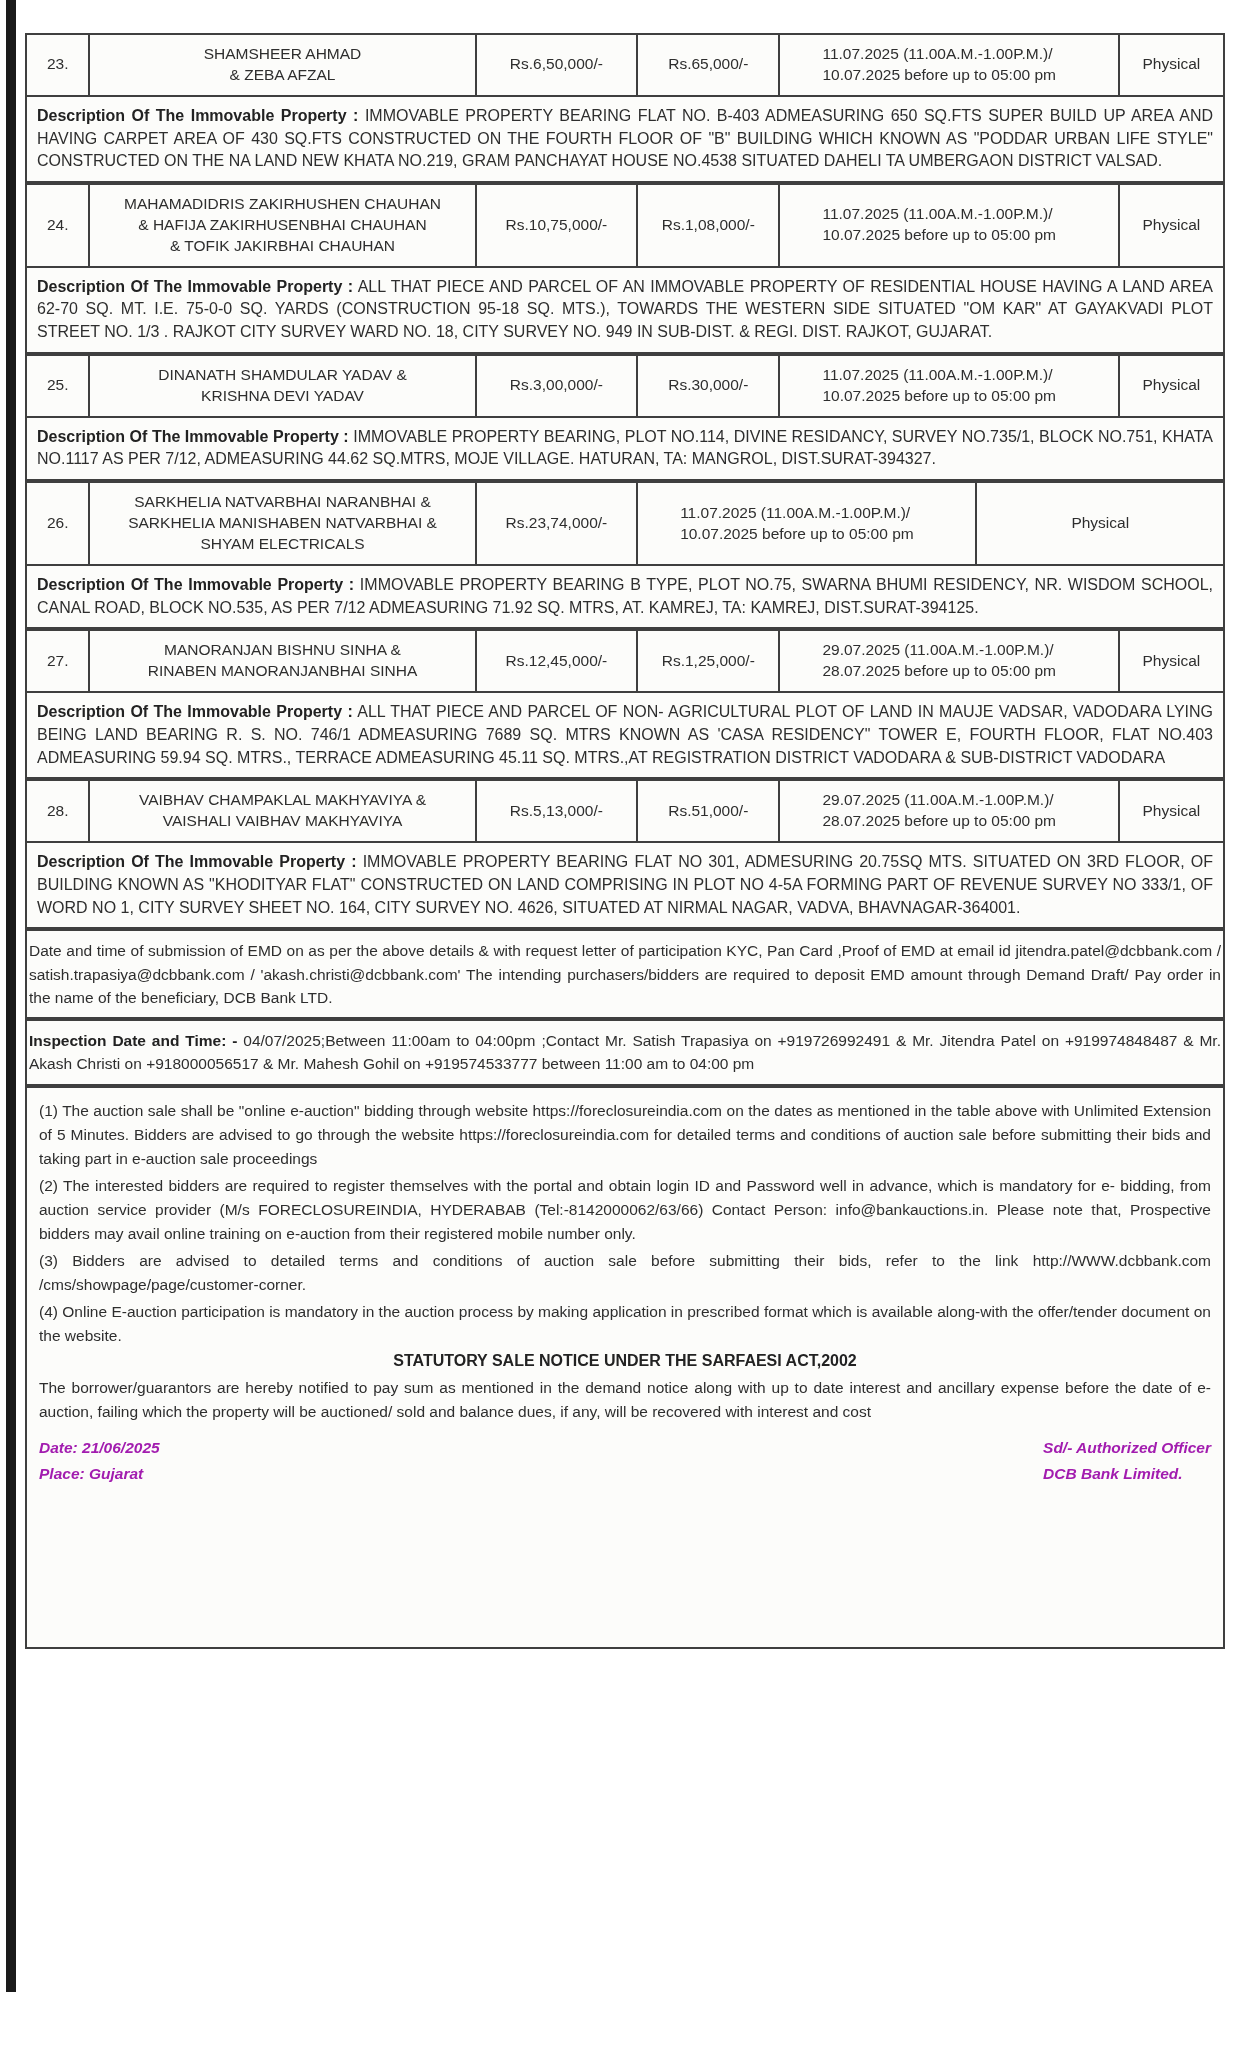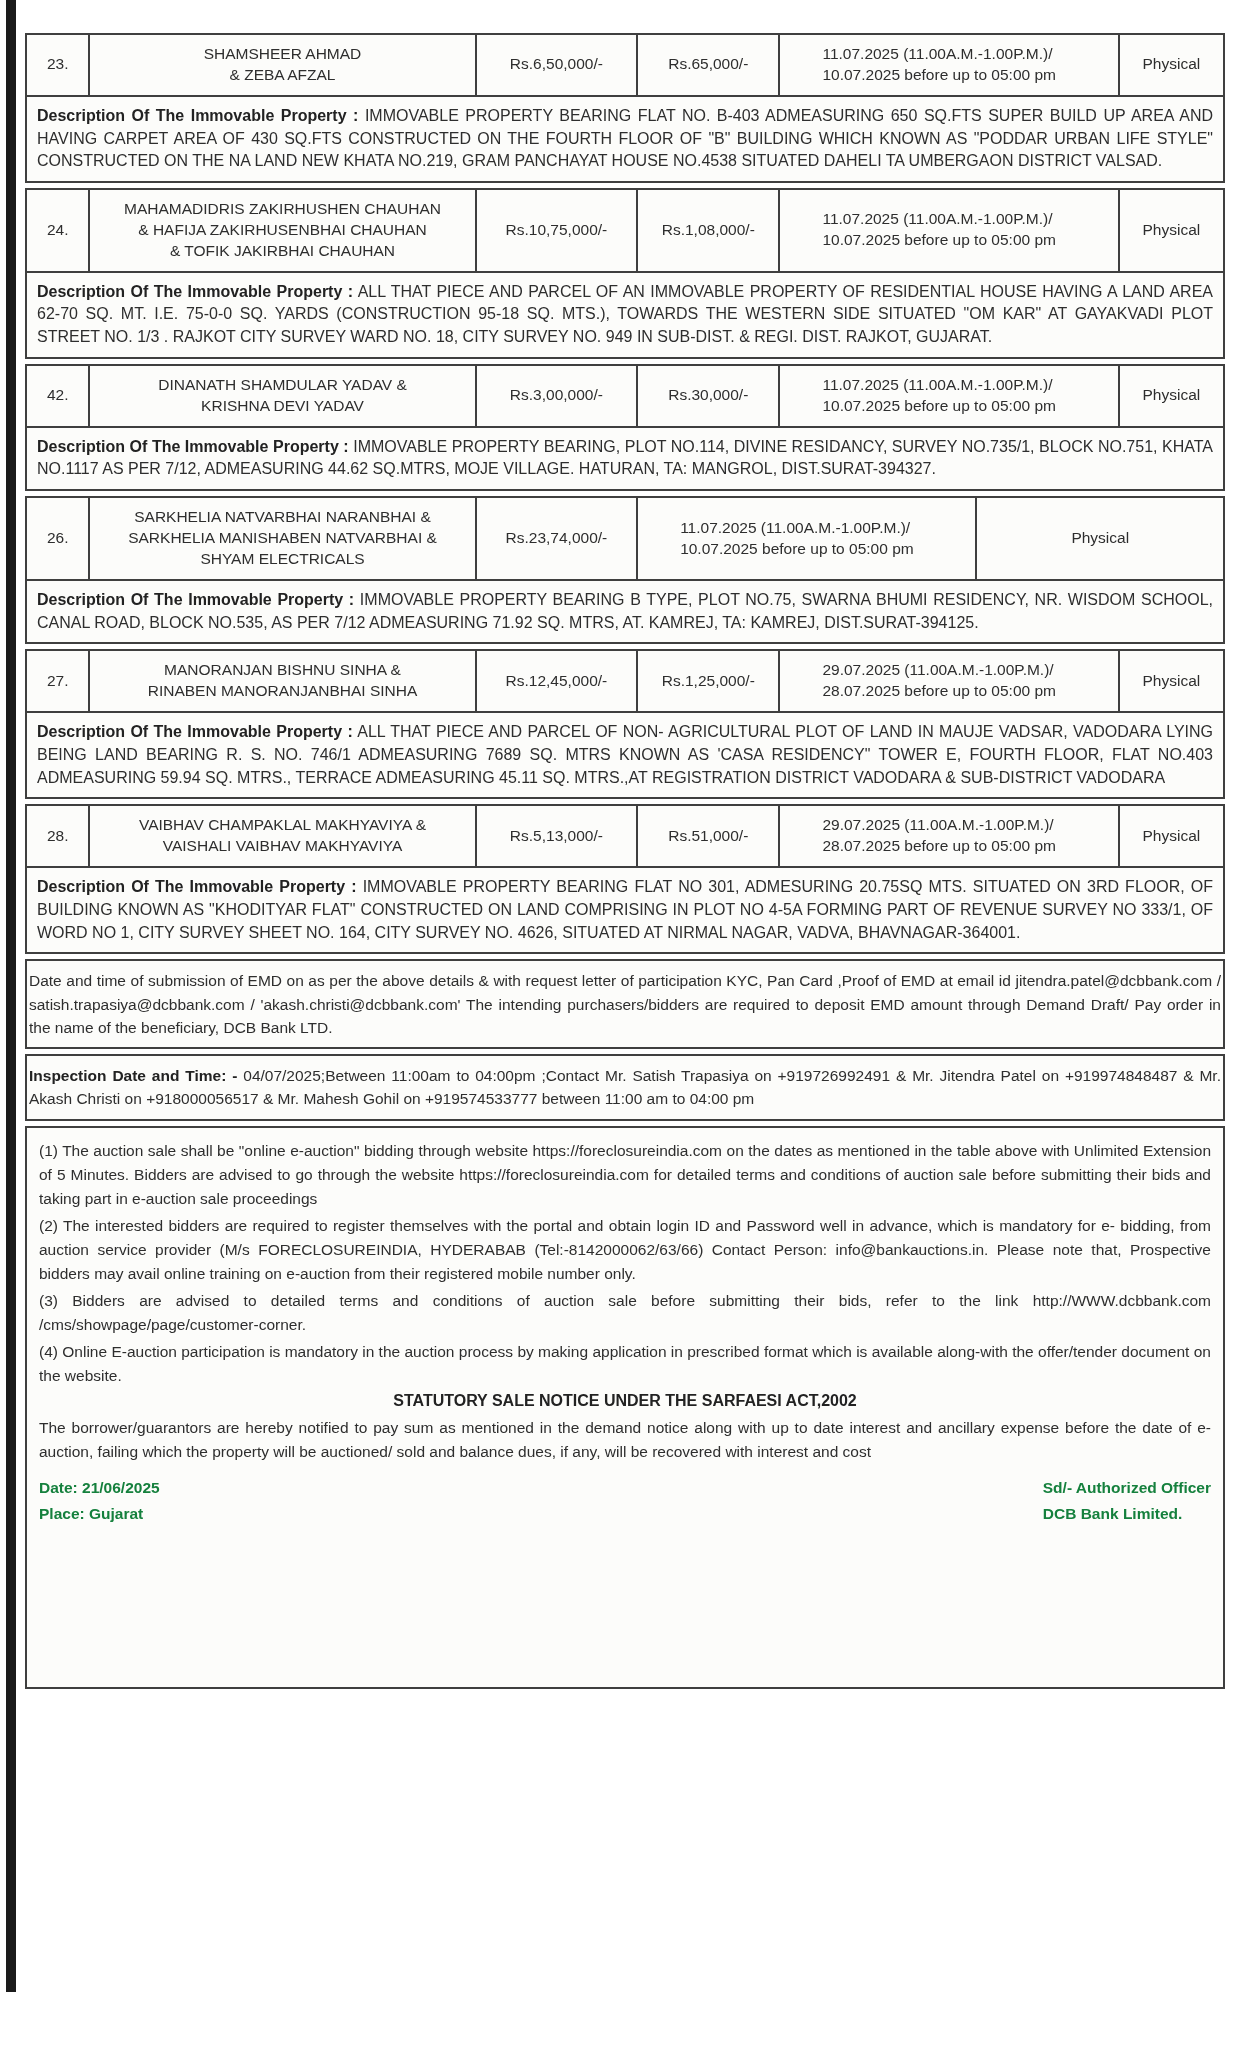--- a/index.html
+++ b/index.html
@@ -9,21 +9,21 @@
     font-family:"Liberation Sans",sans-serif;
     color:#2e2e2e;
     -webkit-font-smoothing:antialiased;
   }
   .spine{
     position:absolute;left:6px;top:0;width:10px;height:1992px;
     background:#1b1b1b;
   }
   .doc{
     position:absolute;left:25px;top:33px;width:1200px;
-    display:flex;flex-direction:column;gap:5px;
+    display:flex;flex-direction:column;
   }
   .box{
     border:2px solid #3f3f3f;
     background:#fcfcfa;
     box-sizing:border-box;
   }
   
   .row{display:flex;border-bottom:2px solid #3f3f3f;}
   .cell{
     box-sizing:border-box;
@@ -45,21 +45,21 @@
     font-size:16px;line-height:1.42;
     text-align:justify;
   }
   .b{font-weight:bold;color:#222;}
   .note p{margin:0;padding:8px 2px;font-size:15.5px;line-height:1.5;text-align:justify;}
   .terms{padding:8px 12px 12px;min-height:563px;}
   .terms h3{font-size:16px;margin:4px 0 6px;color:#222;}
   .terms p{font-size:15.5px;line-height:1.55;margin:3px 0;text-align:justify;}
   .center{text-align:center;}
   .footer-row{display:flex;justify-content:space-between;margin-top:10px;}
-  .footer-row p{margin:2px 0;font-weight:bold;text-align:left;color:#15803d;}
+  .footer-row p{margin:2px 0;font-weight:bold;text-align:left;color:#a21caf;font-style:italic;}
 </style>
 </head>
 <body>
 
 <div class="spine"></div>
 
 <div class="doc">
 
   <section class="box">
     <div class="row">
@@ -91,21 +91,21 @@
       <div class="cell c-type">Physical</div>
     </div>
     <div class="desc">
       <span class="b">Description Of The Immovable Property :</span>
       <span>ALL THAT PIECE AND PARCEL OF AN IMMOVABLE PROPERTY OF RESIDENTIAL HOUSE HAVING A LAND AREA 62-70 SQ. MT. I.E. 75-0-0 SQ. YARDS (CONSTRUCTION 95-18 SQ. MTS.), TOWARDS THE WESTERN SIDE SITUATED "OM KAR" AT GAYAKVADI PLOT STREET NO. 1/3 . RAJKOT CITY SURVEY WARD NO. 18, CITY SURVEY NO. 949 IN SUB-DIST. &amp; REGI. DIST. RAJKOT, GUJARAT.</span>
     </div>
   </section>
 
   <section class="box">
     <div class="row">
-      <div class="cell c-sr">42.</div>
+      <div class="cell c-sr">25.</div>
       <div class="cell c-name">DINANATH SHAMDULAR YADAV &amp;
 KRISHNA DEVI YADAV</div>
       <div class="cell c-price">Rs.3,00,000/-</div>
       <div class="cell c-emd">Rs.30,000/-</div>
       <div class="cell c-date">11.07.2025 (11.00A.M.-1.00P.M.)/
 10.07.2025 before up to 05:00 pm</div>
       <div class="cell c-type">Physical</div>
     </div>
     <div class="desc">
       <span class="b">Description Of The Immovable Property :</span>

